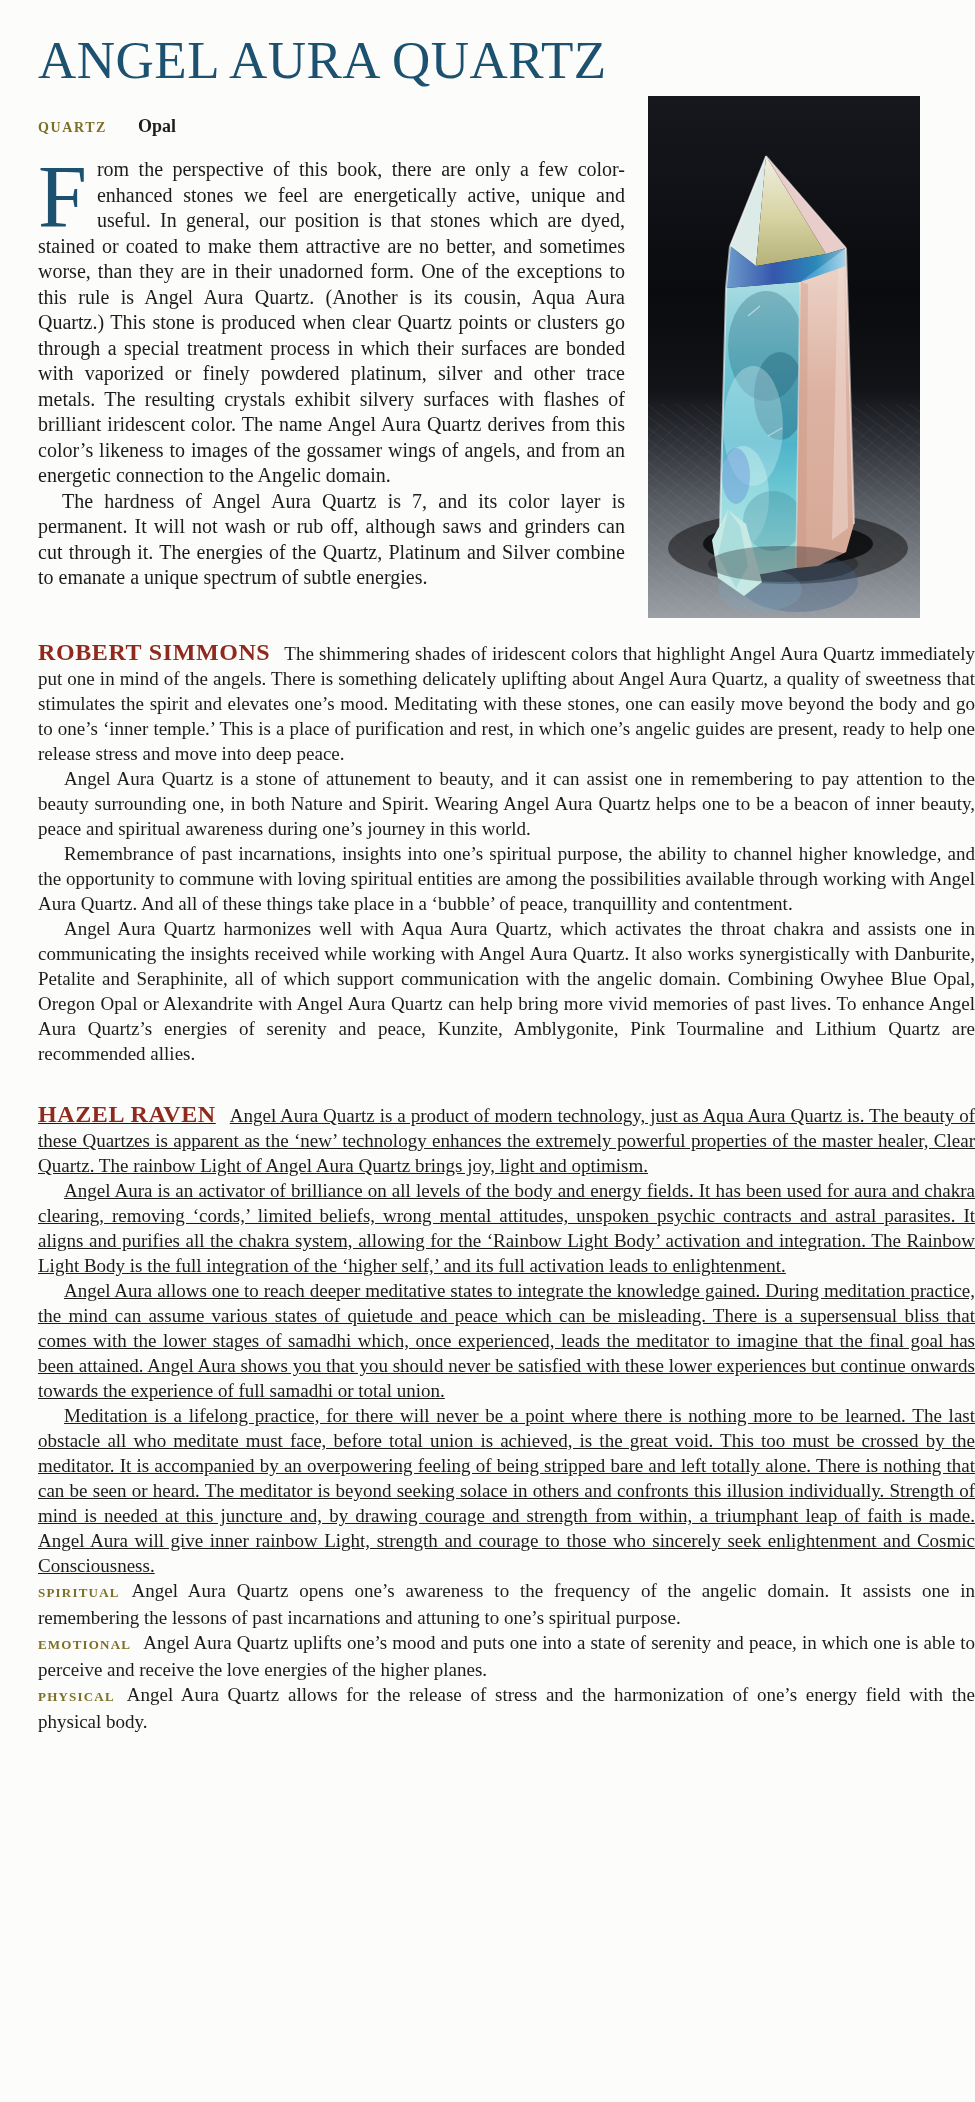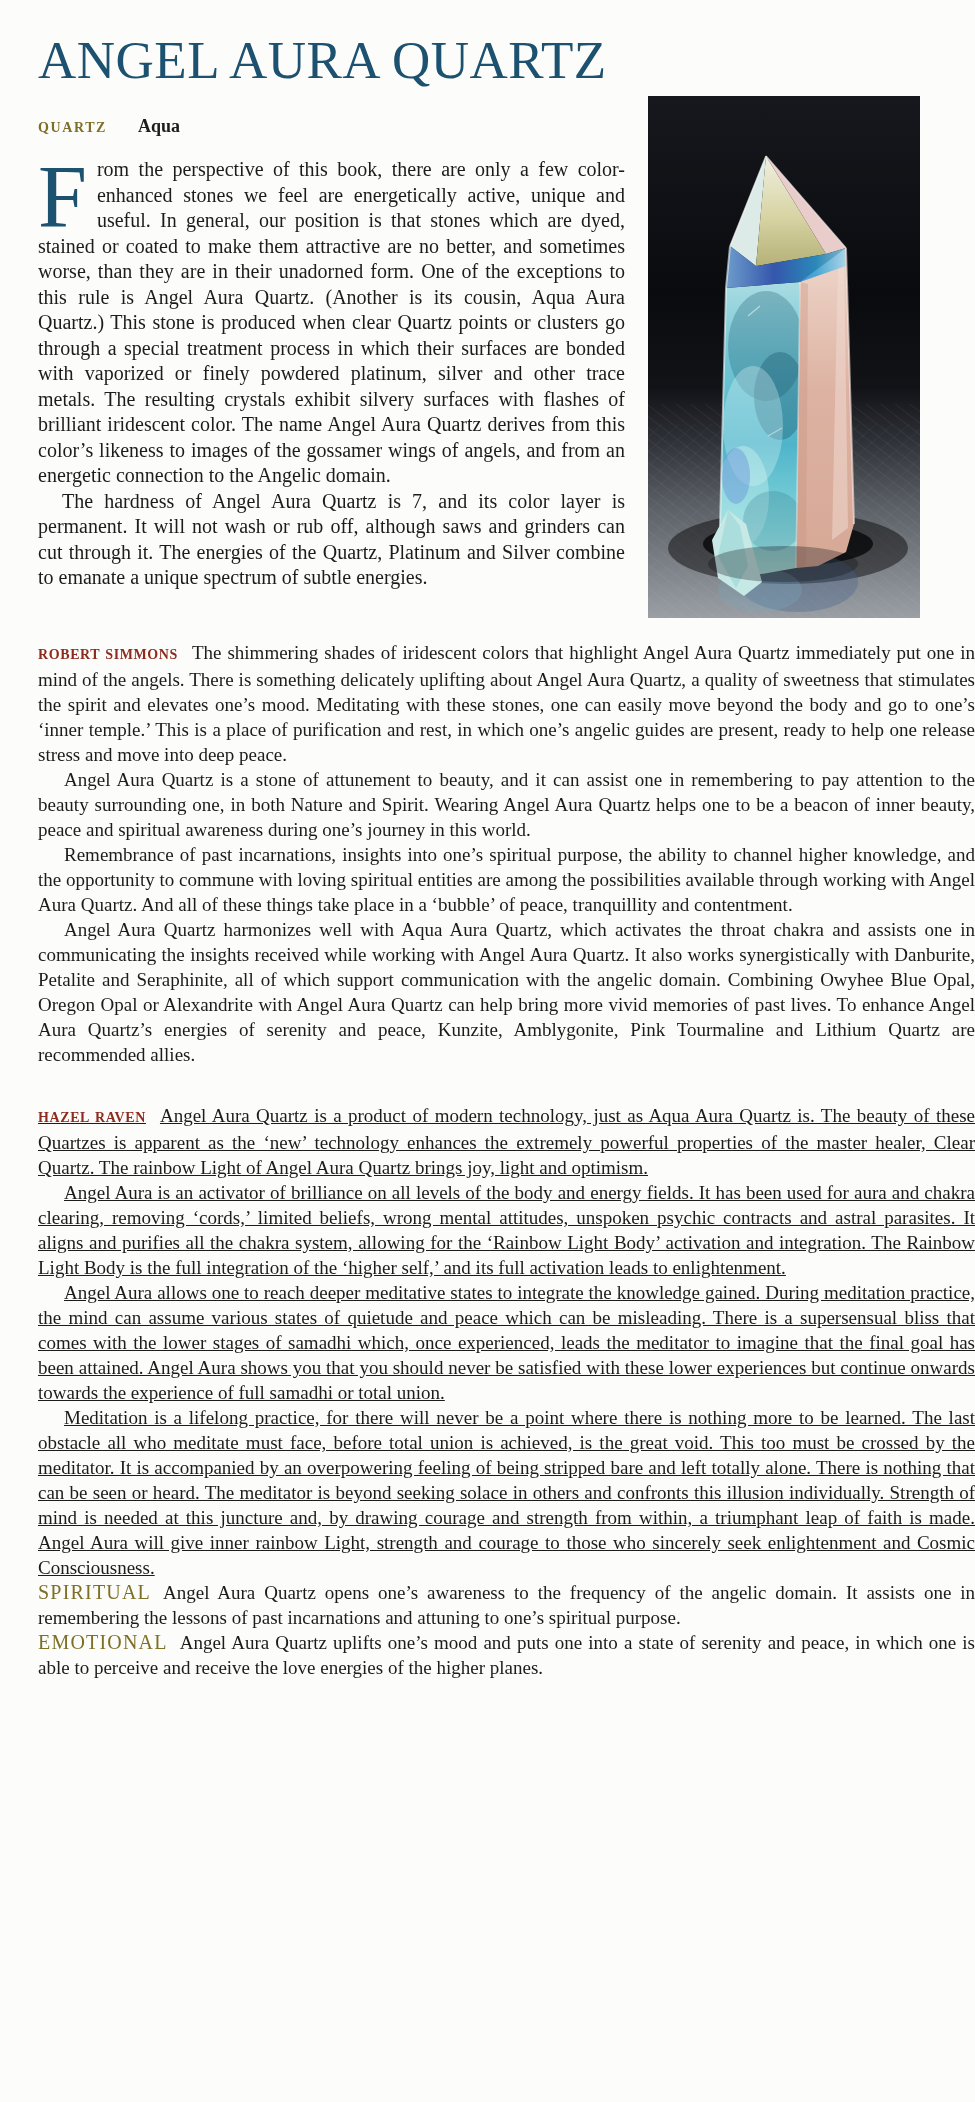--- a/index.html
+++ b/index.html
@@ -37,43 +37,43 @@
     float:left; font-size:88px; line-height:70px; padding:5px 10px 0 0;
     color:#1d5170;
   }
   .indent2 { text-indent:24px; }
 
   .section { margin-top:22px; }
   .section + .section { margin-top:36px;text-decoration:underline; }
   .section p, .summary p { margin:0; text-align:justify; font-size:19px; line-height:25px; }
   .indent { text-indent:26px; }
   .sec-head {
-    font-weight:bold; font-size:14px; letter-spacing:0.6px; color:#8e2a1e;
+    font-weight:bold; font-size:24px; letter-spacing:0.6px; color:#8e2a1e;
     padding-right:14px;
   }
   .summary { margin-top:0; }
   .sum-label {
-    font-weight:normal; font-size:20px; letter-spacing:1.2px; color:#7d6f26;
+    font-weight:bold; font-size:13px; letter-spacing:1.2px; color:#7d6f26;
     padding-right:12px;
   }
 </style>
 </head>
 <body>
 
 <div class="page">
 
   <h1 class="title">ANGEL AURA QUARTZ</h1>
 
   <div class="top-row">
     <div class="left-col">
 
       <div class="meta">
         <div class="meta-row">
           <span class="meta-label">QUARTZ</span>
-          <span class="meta-value">Aqua</span>
+          <span class="meta-value">Opal</span>
         </div>
       </div>
 
       <div class="intro">
         <p><span class="dropcap">F</span><span>rom the perspective of this book, there are only a few color-enhanced stones we feel are energetically active, unique and useful. In general, our position is that stones which are dyed, stained or coated to make them attractive are no better, and sometimes worse, than they are in their unadorned form. One of the exceptions to this rule is Angel Aura Quartz. (Another is its cousin, Aqua Aura Quartz.) This stone is produced when clear Quartz points or clusters go through a special treatment process in which their surfaces are bonded with vaporized or finely powdered platinum, silver and other trace metals. The resulting crystals exhibit silvery surfaces with flashes of brilliant iridescent color. The name Angel Aura Quartz derives from this color’s likeness to images of the gossamer wings of angels, and from an energetic connection to the Angelic domain.</span></p>
         <p class="indent2">The hardness of Angel Aura Quartz is 7, and its color layer is permanent. It will not wash or rub off, although saws and grinders can cut through it. The energies of the Quartz, Platinum and Silver combine to emanate a unique spectrum of subtle energies.</p>
       </div>
     </div>
 
     <div class="photo">
@@ -176,15 +176,16 @@
   <div class="section">
     <p><span class="sec-head">HAZEL RAVEN</span><span>Angel Aura Quartz is a product of modern technology, just as Aqua Aura Quartz is. The beauty of these Quartzes is apparent as the ‘new’ technology enhances the extremely powerful properties of the master healer, Clear Quartz. The rainbow Light of Angel Aura Quartz brings joy, light and optimism.</span></p>
     <p class="indent">Angel Aura is an activator of brilliance on all levels of the body and energy fields. It has been used for aura and chakra clearing, removing ‘cords,’ limited beliefs, wrong mental attitudes, unspoken psychic contracts and astral parasites. It aligns and purifies all the chakra system, allowing for the ‘Rainbow Light Body’ activation and integration. The Rainbow Light Body is the full integration of the ‘higher self,’ and its full activation leads to enlightenment.</p>
     <p class="indent">Angel Aura allows one to reach deeper meditative states to integrate the knowledge gained. During meditation practice, the mind can assume various states of quietude and peace which can be misleading. There is a supersensual bliss that comes with the lower stages of samadhi which, once experienced, leads the meditator to imagine that the final goal has been attained. Angel Aura shows you that you should never be satisfied with these lower experiences but continue onwards towards the experience of full samadhi or total union.</p>
     <p class="indent">Meditation is a lifelong practice, for there will never be a point where there is nothing more to be learned. The last obstacle all who meditate must face, before total union is achieved, is the great void. This too must be crossed by the meditator. It is accompanied by an overpowering feeling of being stripped bare and left totally alone. There is nothing that can be seen or heard. The meditator is beyond seeking solace in others and confronts this illusion individually. Strength of mind is needed at this juncture and, by drawing courage and strength from within, a triumphant leap of faith is made. Angel Aura will give inner rainbow Light, strength and courage to those who sincerely seek enlightenment and Cosmic Consciousness.</p>
   </div>
 
   <div class="summary">
     <p><span class="sum-label">SPIRITUAL</span><span>Angel Aura Quartz opens one’s awareness to the frequency of the angelic domain. It assists one in remembering the lessons of past incarnations and attuning to one’s spiritual purpose.</span></p>
     <p><span class="sum-label">EMOTIONAL</span><span>Angel Aura Quartz uplifts one’s mood and puts one into a state of serenity and peace, in which one is able to perceive and receive the love energies of the higher planes.</span></p>
+    <p><span class="sum-label">PHYSICAL</span><span>Angel Aura Quartz allows for the release of stress and the harmonization of one’s energy field with the physical body.</span></p>
   </div>
 
 </div>
 
 </body></html>

